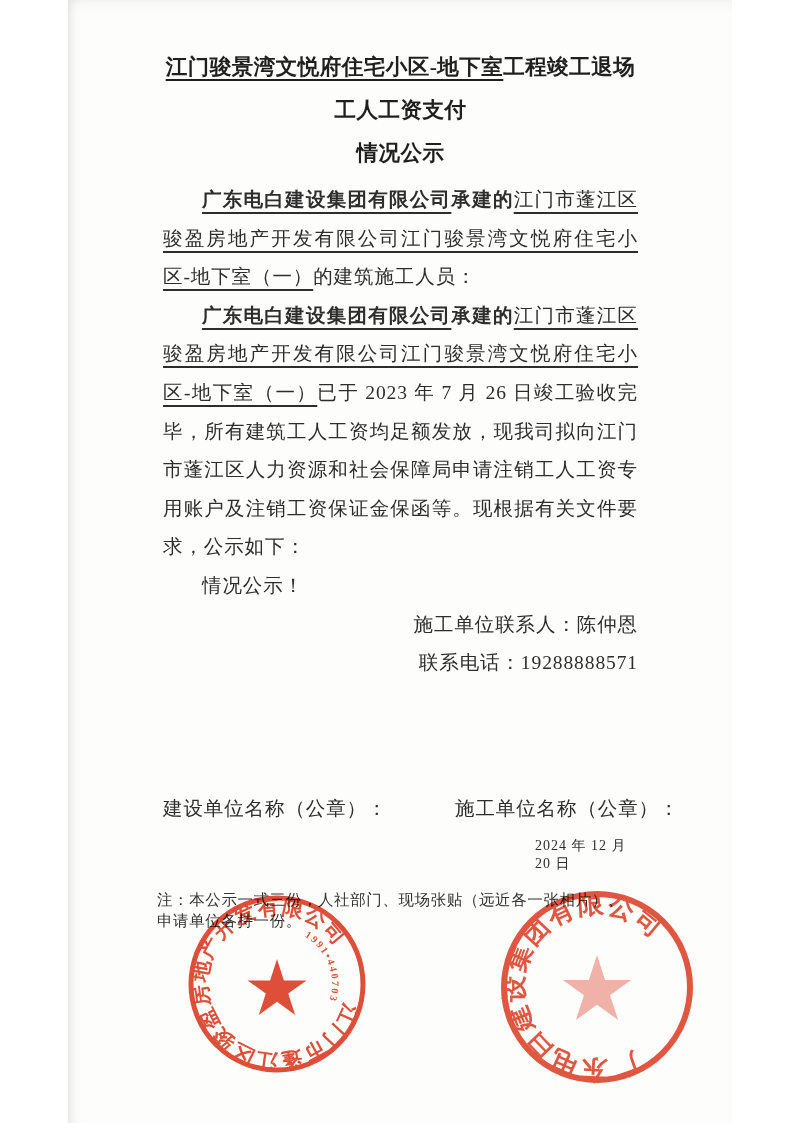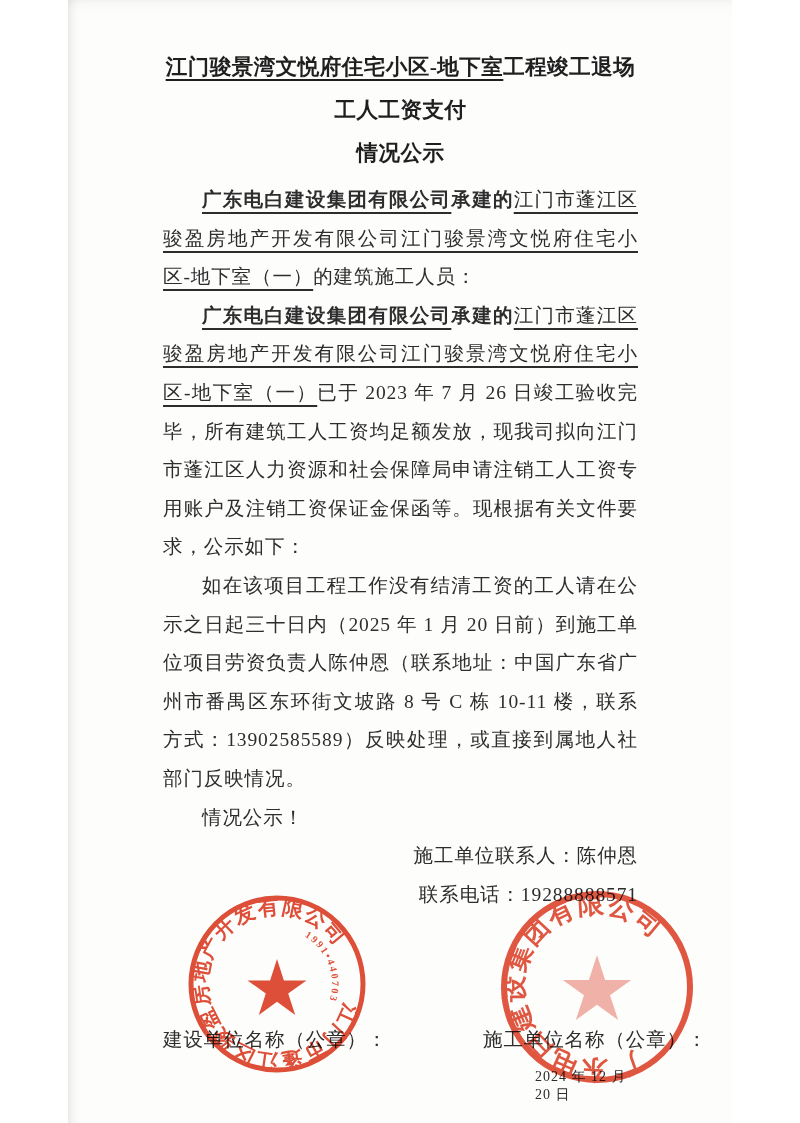--- a/index.html
+++ b/index.html
@@ -26,21 +26,21 @@
     letter-spacing: 0.5px;
   }
   .title .u { text-decoration: underline; text-underline-offset: 5px; text-decoration-thickness: 2px; }
   .doc { margin-top: 6px; font-size: 19.5px; line-height: 38.6px; letter-spacing: 0.9px; }
   .para { text-align: justify; text-justify: inter-character; text-indent: 2em; }
   .b { font-weight: bold; }
   .u { text-decoration: underline; text-underline-offset: 6px; text-decoration-thickness: 1.5px; }
   .contact-line { text-align: right; }
   .sig-row { position: relative; height: 28px; margin-top: 112px; font-size: 19.5px; letter-spacing: 0.9px; }
   .sig-left { position: absolute; left: 0; top: 0; white-space: nowrap; }
-  .sig-right { position: absolute; left: 320px; top: 0; white-space: nowrap; }
+  .sig-right { position: absolute; left: 292px; top: 0; white-space: nowrap; }
   .date-line { margin-top: 14px; margin-left: 372px; font-size: 14px; letter-spacing: 1px; }
   .footnote { margin-top: 17px; margin-left: -6px; font-size: 15.5px; letter-spacing: 0.6px; color: #333; }
   .seal {
     position: absolute;
     mix-blend-mode: multiply;
     pointer-events: none;
   }
   .seal-left { left: 116px; top: 891px; opacity: 0.93; }
   .seal-right { left: 428px; top: 886px; opacity: 0.88; }
   .seal text { font-family: "Liberation Serif", serif; font-weight: bold; }
@@ -54,21 +54,20 @@
     <h1 class="title">
       <span class="u">江门骏景湾文悦府住宅小区-地下室</span><span>工程竣工退场工人工资支付</span><br>
       <span>情况公示</span>
     </h1>
 
     <div class="doc">
       <p class="para"><span class="b u">广东电白建设集团有限公司</span><span class="b">承建的</span><span class="u">江门市蓬江区骏盈房地产开发有限公司江门骏景湾文悦府住宅小区-地下室（一）</span><span>的建筑施工人员：</span></p>
 
       <p class="para"><span class="b u">广东电白建设集团有限公司</span><span class="b">承建的</span><span class="u">江门市蓬江区骏盈房地产开发有限公司江门骏景湾文悦府住宅小区-地下室（一）</span><span>已于 2023 年 7 月 26 日竣工验收完毕，所有建筑工人工资均足额发放，现我司拟向江门市蓬江区人力资源和社会保障局申请注销工人工资专用账户及注销工资保证金保函等。现根据有关文件要求，公示如下：</span></p>
 
-      <p class="para">如在该项目工程工作没有结清工资的工人请在公示之日起三十日内（2025 年 1 月 20 日前）到施工单位项目劳资负责人陈仲恩（联系地址：中国广东省广州市番禺区东环街文坡路 8 号 C 栋 10-11 楼，联系方式：13902585589）反映处理，或直接到属地人社部门反映情况。</p>
 
       <p class="para">情况公示！</p>
 
       <p class="contact-line">施工单位联系人：陈仲恩</p>
       <p class="contact-line">联系电话：19288888571</p>
     </div>
 
     <div class="sig-row">
       <span class="sig-left">建设单位名称（公章）：</span>
       <span class="sig-right">施工单位名称（公章）：</span>

